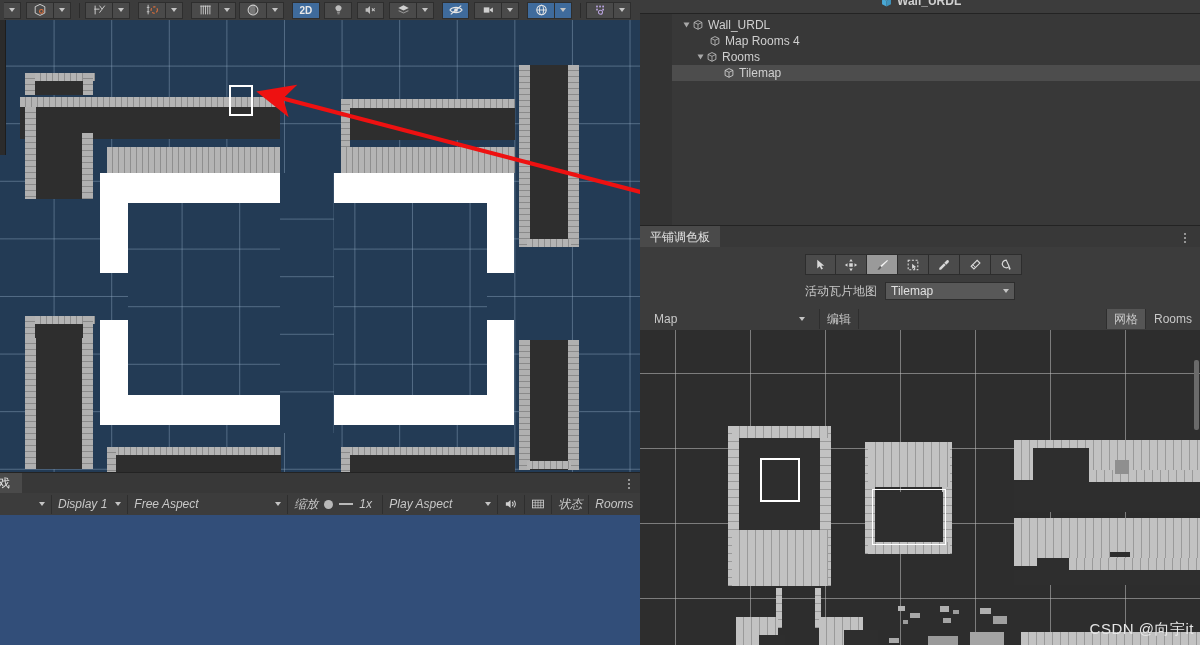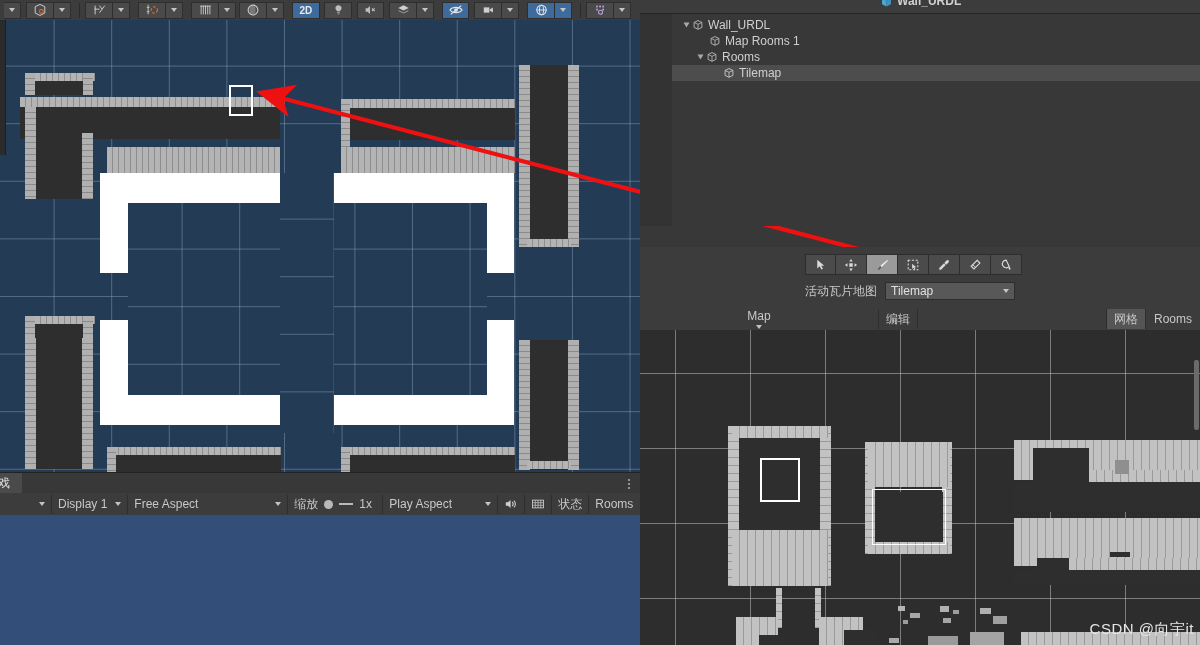--- a/index.html
+++ b/index.html
@@ -38,21 +38,21 @@
   .dark{background:#2e2e2e;}
   .white{background:#ffffff;}
   .selcell{position:absolute;border:2px solid #fff;box-sizing:border-box;}
   #redarrow{position:absolute;left:0;top:0;width:1200px;height:645px;pointer-events:none;}
 
   
   #game-tabbar{left:0;top:472px;width:640px;height:21px;background:#383838;border-top:1px solid #232323;}
   .tab{position:absolute;height:21px;display:flex;align-items:center;padding:0 8px;box-sizing:border-box;font-size:12px;}
   .tab.active{background:#4a4a4a;color:#e4e4e4;}
   #game-toolbar{left:0;top:493px;width:640px;height:22px;background:#3c3c3c;display:flex;align-items:center;border-bottom:1px solid #232323;}
-  .gt-item{height:19px;display:flex;align-items:center;padding:0 6px;box-sizing:border-box;border-right:1px solid #2e2e2e;color:#c8c8c8;font-size:12px;white-space:nowrap;}
+  .gt-item{height:19px;display:flex;align-items:center;padding:0 6px;box-sizing:border-box;border-right:1px solid #2e2e2e;color:#c8c8c8;font-size:12px;white-space:nowrap;font-style:italic;}
   #game-view{left:0;top:515px;width:640px;height:130px;background:#324e79;}
   .kebab{display:flex;flex-direction:column;gap:2px;align-items:center;justify-content:center;}
   .kebab i{width:2px;height:2px;background:#b4b4b4;border-radius:50%;display:block;}
 
   
   #hier-top{left:640px;top:0;width:560px;height:13px;background:#3c3c3c;overflow:hidden;}
   #hier-top-label{position:absolute;left:240px;top:-6px;display:flex;align-items:center;gap:4px;color:#d0d0d0;font-size:12px;font-weight:bold;}
   #hierarchy{left:640px;top:13px;width:560px;height:212px;background:#383838;border-top:1px solid #232323;}
   #hier-gutter{left:640px;top:13px;width:32px;height:212px;background:#333333;}
   .hrow{position:absolute;left:32px;width:528px;height:16px;display:flex;align-items:center;font-size:12px;color:#cfcfcf;}
@@ -394,41 +394,49 @@
         <path d="M2.8 4.6 L8 7.1 L13.2 4.6 M8 7.1 L8 13.7" fill="none" stroke="#c4c4c4" stroke-width="1"></path>
       </svg>
       <span>Wall_URDL</span>
     </div>
 
     <div class="hrow" style="top:19px;padding-left:37px;">
       <svg class="cube" viewBox="0 0 16 16">
         <path d="M2.8 4.6 L8 2.1 L13.2 4.6 L13.2 11.2 L8 13.7 L2.8 11.2 Z" fill="none" stroke="#c4c4c4" stroke-width="1.1"></path>
         <path d="M2.8 4.6 L8 7.1 L13.2 4.6 M8 7.1 L8 13.7" fill="none" stroke="#c4c4c4" stroke-width="1"></path>
       </svg>
-      <span>Map Rooms 1</span>
+      <span>Map Rooms 4</span>
     </div>
 
     <div class="hrow" style="top:35px;padding-left:26px;">
       <span class="tri"></span>
       <svg class="cube" viewBox="0 0 16 16">
         <path d="M2.8 4.6 L8 2.1 L13.2 4.6 L13.2 11.2 L8 13.7 L2.8 11.2 Z" fill="none" stroke="#c4c4c4" stroke-width="1.1"></path>
         <path d="M2.8 4.6 L8 7.1 L13.2 4.6 M8 7.1 L8 13.7" fill="none" stroke="#c4c4c4" stroke-width="1"></path>
       </svg>
       <span>Rooms</span>
     </div>
 
     <div class="hrow sel" style="top:51px;padding-left:51px;">
       <svg class="cube" viewBox="0 0 16 16">
         <path d="M2.8 4.6 L8 2.1 L13.2 4.6 L13.2 11.2 L8 13.7 L2.8 11.2 Z" fill="none" stroke="#d8d8d8" stroke-width="1.1"></path>
         <path d="M2.8 4.6 L8 7.1 L13.2 4.6 M8 7.1 L8 13.7" fill="none" stroke="#d8d8d8" stroke-width="1"></path>
       </svg>
       <span>Tilemap</span>
     </div>
   </div>
 
+  <div id="tp-tabbar" class="abs">
+    <div id="tp-tab">平铺调色板</div>
+    <div class="kebab" style="position:absolute;right:14px;top:7px;">
+        <i></i>
+        <i></i>
+        <i></i>
+      </div>
+  </div>
 
   <div id="tp-body" class="abs">
     <div id="tp-tools">
       <div class="tpt">
         <svg width="13" height="13" viewBox="0 0 16 16">
           <path d="M4 2 L4 13 L7 10.2 L9 14 L11 13.1 L9 9.4 L12.6 9.4 Z" fill="#d8d8d8"></path>
         </svg>
       </div>
       <div class="tpt">
         <svg width="14" height="14" viewBox="0 0 16 16">
@@ -471,21 +479,21 @@
     <div id="tp-active">
       <span class="lbl">活动瓦片地图</span>
       <div class="dropdown" style="width:130px;">
         <span>Tilemap</span>
         <span class="caret"></span>
       </div>
     </div>
   </div>
 
   <div id="tp-bar2" class="abs">
-    <div style="width:239px;height:20px;display:flex;align-items:center;justify-content:space-between;padding:0 24px;box-sizing:border-box;border-right:1px solid #2e2e2e;flex-direction:column;">
+    <div style="width:180px;height:20px;display:flex;align-items:center;justify-content:space-between;padding:0 14px;box-sizing:border-box;border-right:1px solid #2e2e2e;">
       <span>Map</span>
       <span class="caret"></span>
     </div>
     <div style="height:20px;display:flex;align-items:center;padding:0 7px;box-sizing:border-box;border-right:1px solid #2e2e2e;">编辑</div>
     <div style="flex:1"></div>
     <div style="height:20px;display:flex;align-items:center;padding:0 7px;box-sizing:border-box;background:#555;border-left:1px solid #2e2e2e;">网格</div>
     <div style="height:20px;display:flex;align-items:center;padding:0 8px;box-sizing:border-box;border-left:1px solid #2e2e2e;">Rooms</div>
   </div>
 
   <div id="tp-canvas" class="abs">

